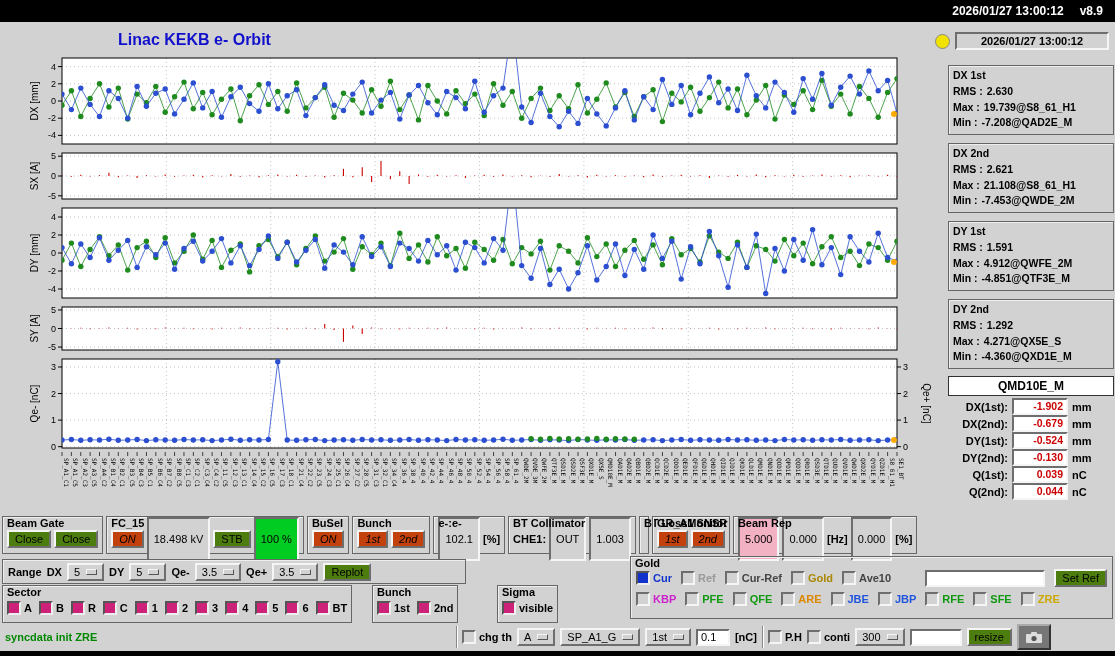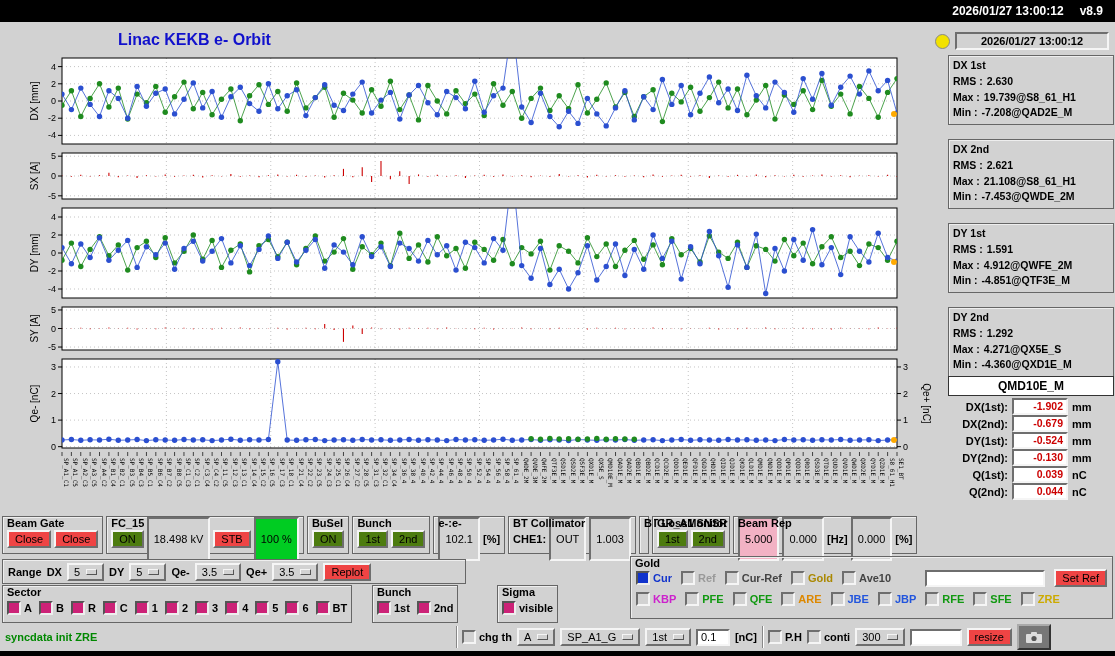--- a/index.html
+++ b/index.html
@@ -16,38 +16,38 @@
   #plot-sx{top:150px;height:53px;}
   #plot-dy{top:205px;height:97px;}
   #plot-sy{top:304px;height:50px;}
   #plot-qe{top:356px;height:96px;}
   #plot-xlabels{top:452px;height:58px;}
 
   .light{position:absolute;left:935px;top:34px;width:13px;height:13px;border-radius:50%;border:1px solid #888;}
   .tsbox{position:absolute;left:955px;top:32px;width:154px;height:18px;box-sizing:border-box;
          border:2px solid;border-color:#6e6e6e #f5f5f5 #f5f5f5 #6e6e6e;font-size:11px;font-weight:bold;
          display:flex;align-items:center;justify-content:center;}
-  .stats{position:absolute;left:948px;top:55px;width:166px;box-sizing:border-box;
-         display:flex;flex-direction:column;gap:14px;}
+  .stats{position:absolute;left:948px;top:65px;width:166px;box-sizing:border-box;
+         display:flex;flex-direction:column;gap:8px;}
   .statbox{border:1px solid #666;box-shadow:inset 1px 1px 0 #eee;padding:2px 4px 3px;
            font-size:10.5px;font-weight:bold;line-height:1.5;}
   .strow{display:flex;gap:4px;white-space:nowrap;}
   .monitor{position:absolute;left:948px;top:376px;width:166px;display:flex;flex-direction:column;gap:2px;}
   .mtitle{background:#fff;border:1px solid #333;text-align:center;font-size:12px;font-weight:bold;padding:2px 0;}
   .mrow{display:grid;grid-template-columns:60px 56px 1fr;gap:4px;align-items:center;
         font-size:11px;font-weight:bold;height:15px;}
   .mlabel{text-align:right;}
   .mval{background:#fff;border:2px solid;border-color:#6e6e6e #f5f5f5 #f5f5f5 #6e6e6e;
         text-align:right;padding:0 3px;height:13px;line-height:13px;font-size:10.5px;}
   .munit{text-align:left;}
 
-  .btn{display:inline-flex;align-items:center;justify-content:center;background:#ef4444;
+  .btn{display:inline-flex;align-items:center;justify-content:center;background:#4d7c0f;
        border:2px solid;border-color:#f5f5f5 #6e6e6e #6e6e6e #f5f5f5;font-size:11px;
        padding:1px 6px;min-height:17px;box-sizing:border-box;cursor:pointer;white-space:nowrap;}
-  .btn.green{background:#4d7c0f;}
+  .btn.green{background:#c2410c;font-style:italic;}
   .disp{display:inline-flex;align-items:center;justify-content:center;background:#d2d2d2;
         border:2px solid;border-color:#6e6e6e #f5f5f5 #f5f5f5 #6e6e6e;font-size:11px;
         padding:14px 5px;min-height:17px;box-sizing:border-box;white-space:nowrap;}
   .disp.green{background:#00cc22;}
   .disp.pink{background:#f2b2c4;}
   .lbl{font-size:11px;font-weight:bold;white-space:nowrap;}
 
   .grp{position:relative;border:1px solid #666;box-shadow:inset 1px 1px 0 #eee;
        padding:12px 4px 3px;height:38px;box-sizing:border-box;flex:0 0 auto;}
   .gtitle{position:absolute;top:0;left:4px;font-size:11px;font-weight:bold;white-space:nowrap;}

